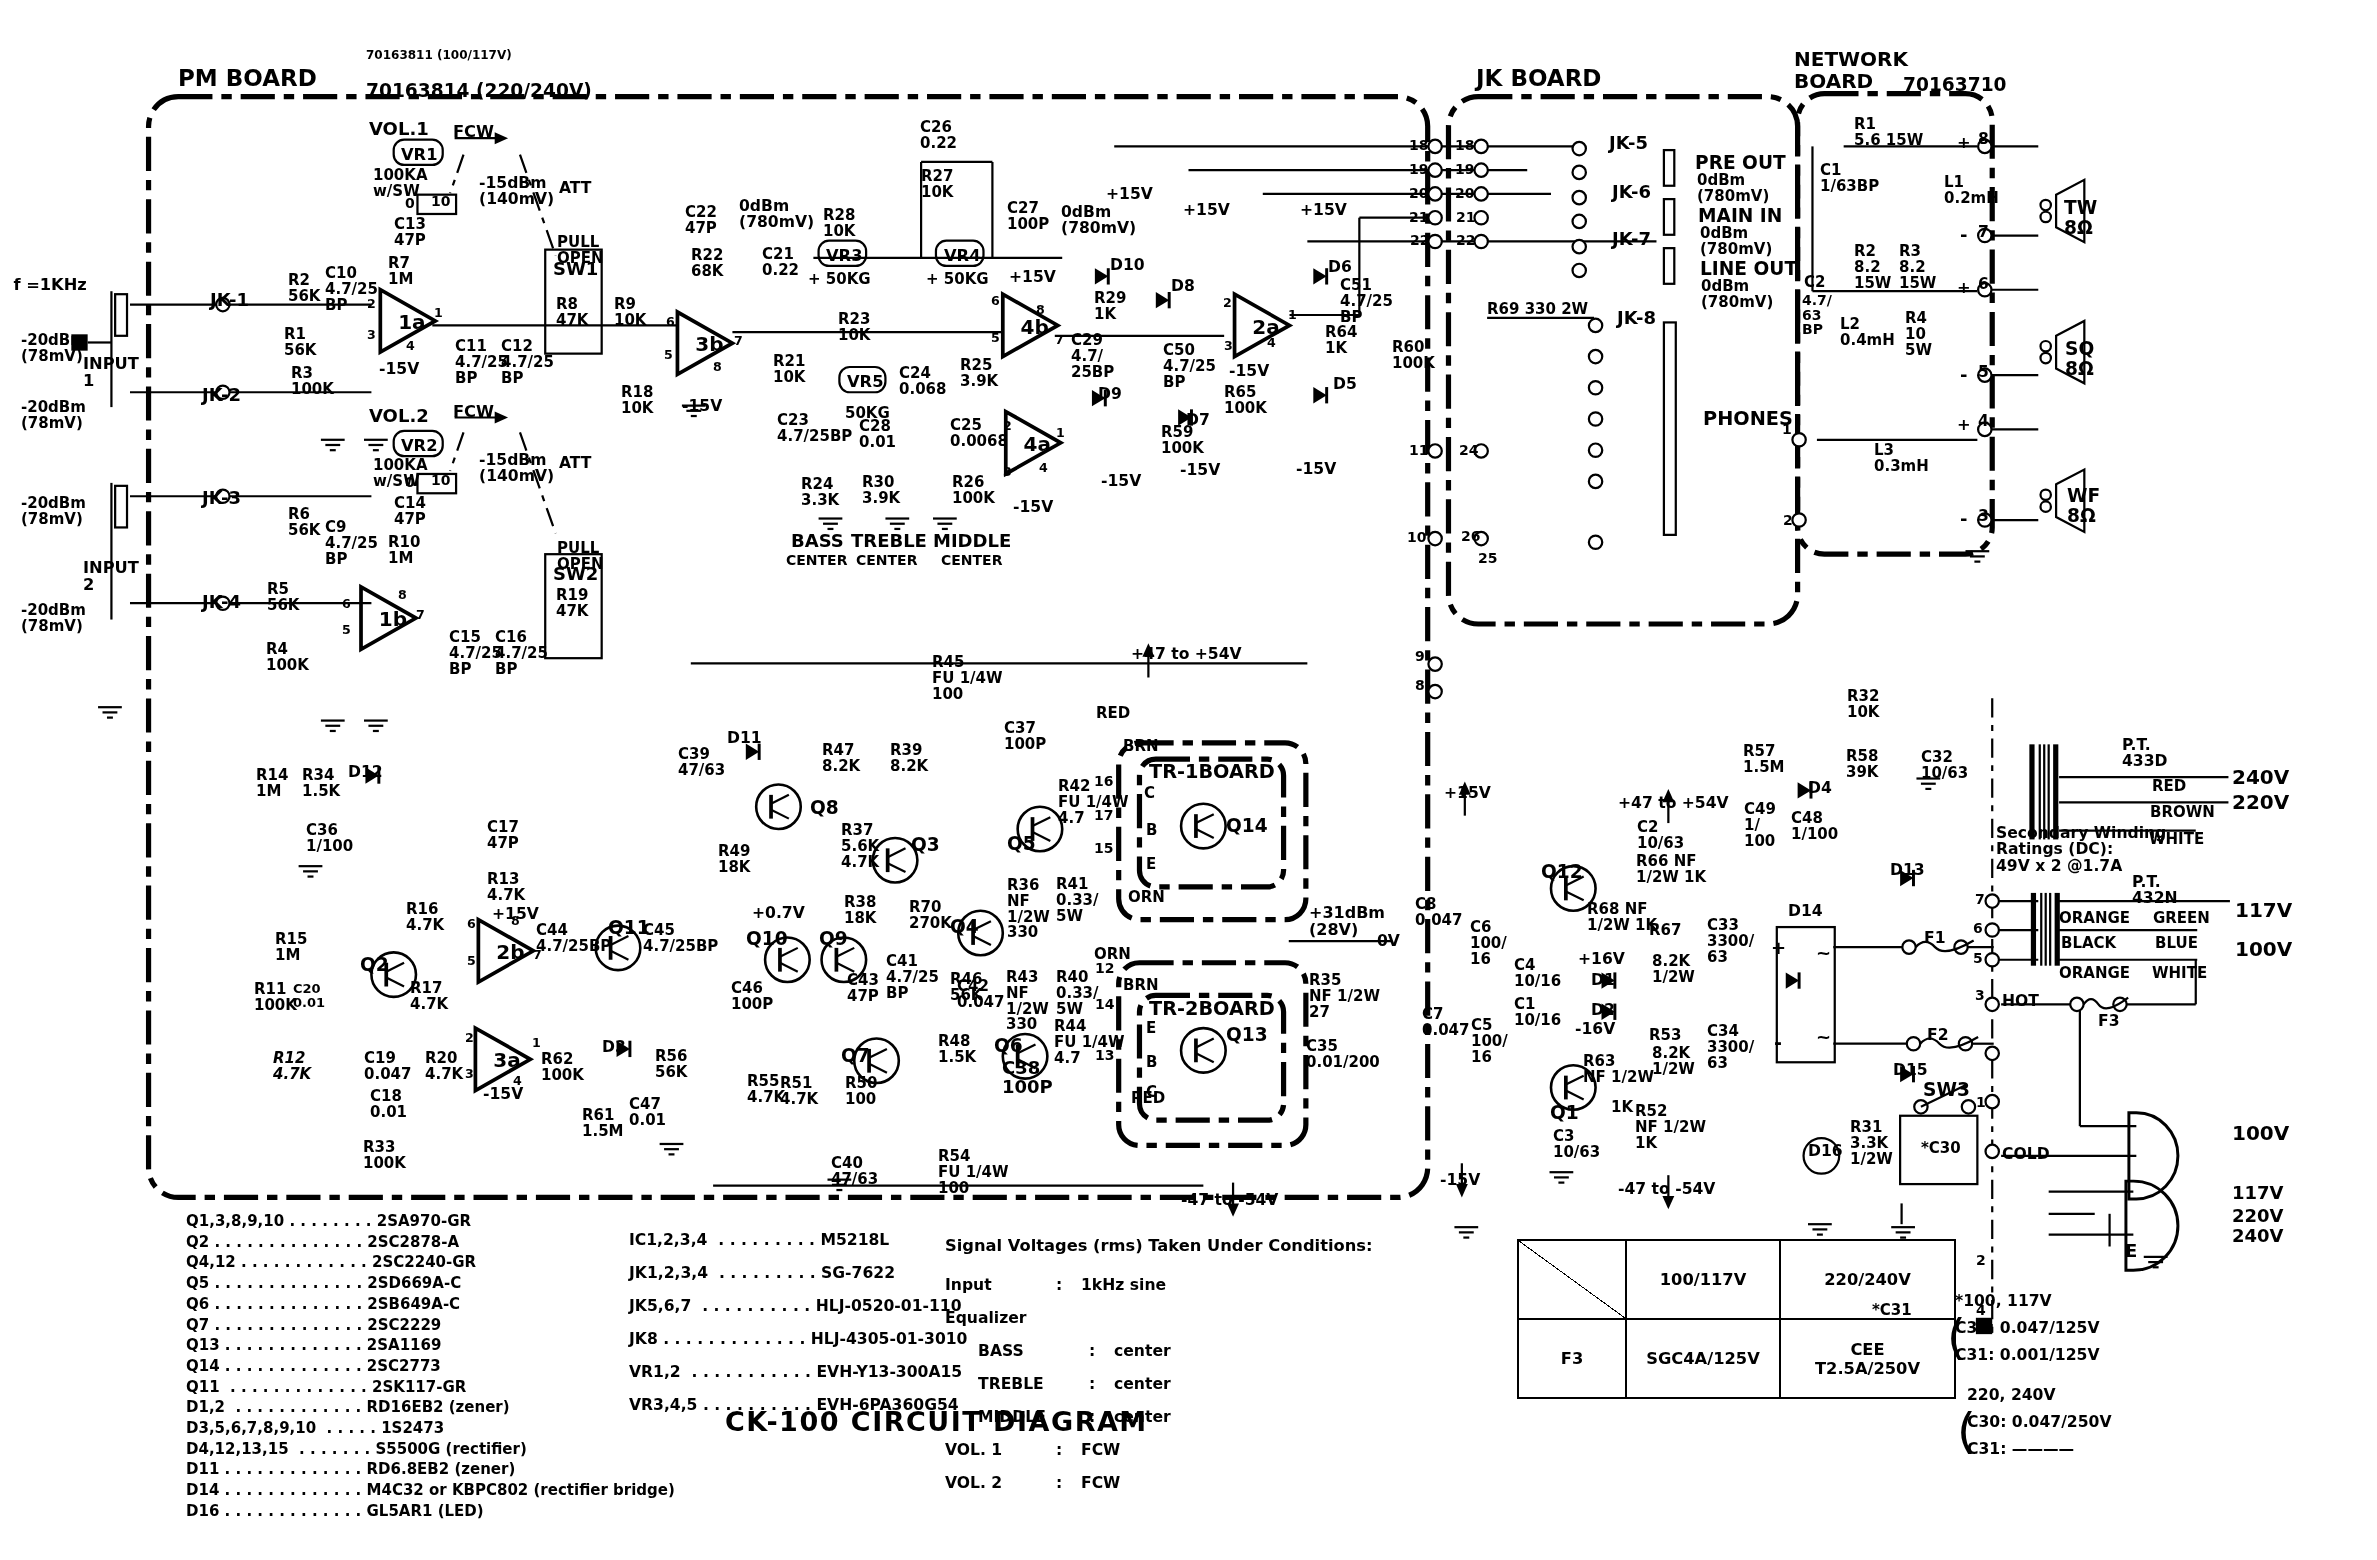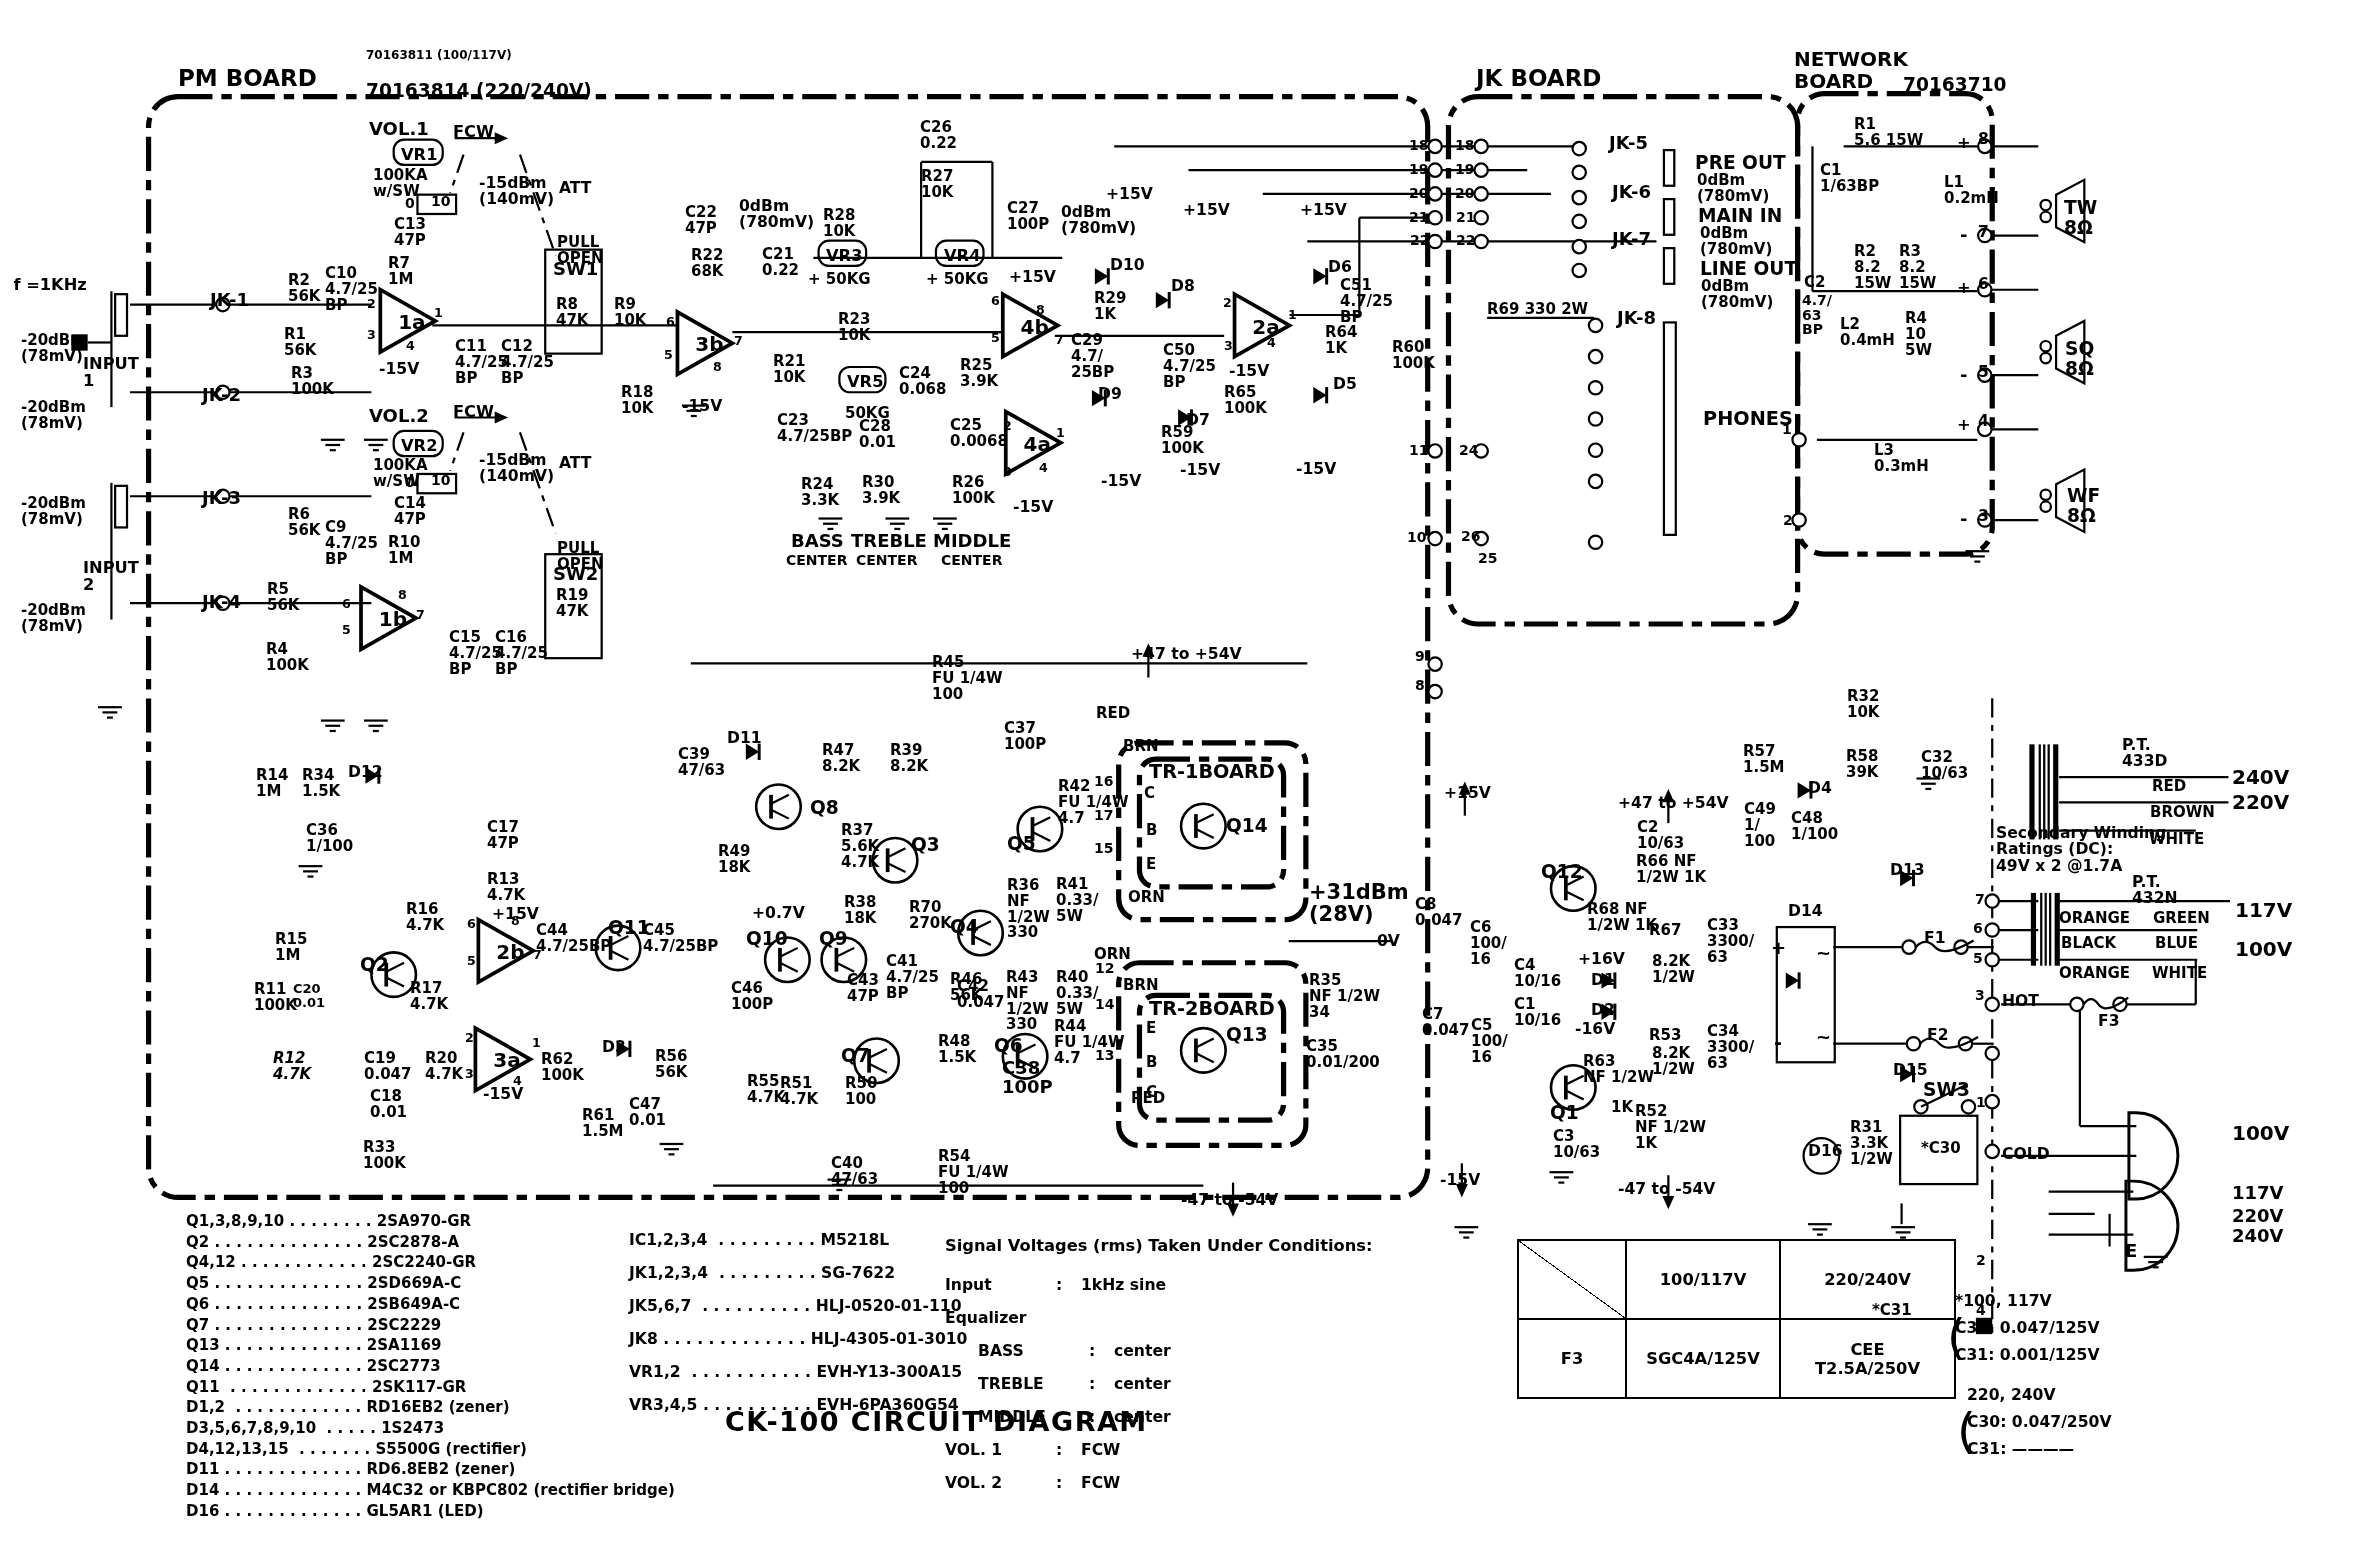--- a/index.html
+++ b/index.html
@@ -793,37 +793,37 @@
       <div class="lbl" style="left: 1094px; top: 774px; font-size: 14px;">16</div>
       <div class="lbl" style="left: 1094px; top: 808px; font-size: 14px;">17</div>
       <div class="lbl" style="left: 1094px; top: 841px; font-size: 14px;">15</div>
       <div class="lbl" style="left: 1123px; top: 739px; font-size: 15px;">BRN</div>
       <div class="lbl" style="left: 1149px; top: 762px; font-size: 19.3px;">TR-1BOARD</div>
       <div class="lbl" style="left: 1144px; top: 786px; font-size: 15px;">C</div>
       <div class="lbl" style="left: 1146px; top: 823px; font-size: 15px;">B</div>
       <div class="lbl" style="left: 1146px; top: 857px; font-size: 15px;">E</div>
       <div class="lbl" style="left: 1226px; top: 816px; font-size: 18.6px;">Q14</div>
       <div class="lbl" style="left: 1128px; top: 890px; font-size: 15px;">ORN</div>
-      <div class="lbl" style="left: 1309px; top: 881px; font-size: 21px;">+31dBm
+      <div class="lbl" style="left: 1309px; top: 905px; font-size: 16px;">+31dBm
 (28V)</div>
       <div class="lbl" style="left: 1377px; top: 933px; font-size: 15.6px;">0V</div>
       <div class="lbl" style="left: 1094px; top: 947px; font-size: 15px;">ORN</div>
       <div class="lbl" style="left: 1123px; top: 978px; font-size: 15px;">BRN</div>
       <div class="lbl" style="left: 1095px; top: 961px; font-size: 14px;">12</div>
       <div class="lbl" style="left: 1095px; top: 997px; font-size: 14px;">14</div>
       <div class="lbl" style="left: 1095px; top: 1048px; font-size: 14px;">13</div>
       <div class="lbl" style="left: 1149px; top: 999px; font-size: 19.3px;">TR-2BOARD</div>
       <div class="lbl" style="left: 1146px; top: 1021px; font-size: 15px;">E</div>
       <div class="lbl" style="left: 1146px; top: 1055px; font-size: 15px;">B</div>
       <div class="lbl" style="left: 1146px; top: 1085px; font-size: 15px;">C</div>
       <div class="lbl" style="left: 1226px; top: 1025px; font-size: 18.6px;">Q13</div>
       <div class="lbl" style="left: 1131px; top: 1091px; font-size: 15px;">RED</div>
       <div class="lbl" style="left: 1309px; top: 973px; font-size: 15px;">R35
 NF 1/2W
-34</div>
+27</div>
       <div class="lbl" style="left: 1306px; top: 1039px; font-size: 15px;">C35
 0.01/200</div>
       <div class="lbl" style="left: 1444px; top: 785px; font-size: 15.6px;">+15V</div>
       <div class="lbl" style="left: 1415px; top: 897px; font-size: 15px;">C8
 0.047</div>
       <div class="lbl" style="left: 1422px; top: 1007px; font-size: 15px;">C7
 0.047</div>
       <div class="lbl" style="left: 1440px; top: 1172px; font-size: 15.6px;">-15V</div>
       <div class="lbl" style="left: 1470px; top: 920px; font-size: 15px;">C6
 100/

